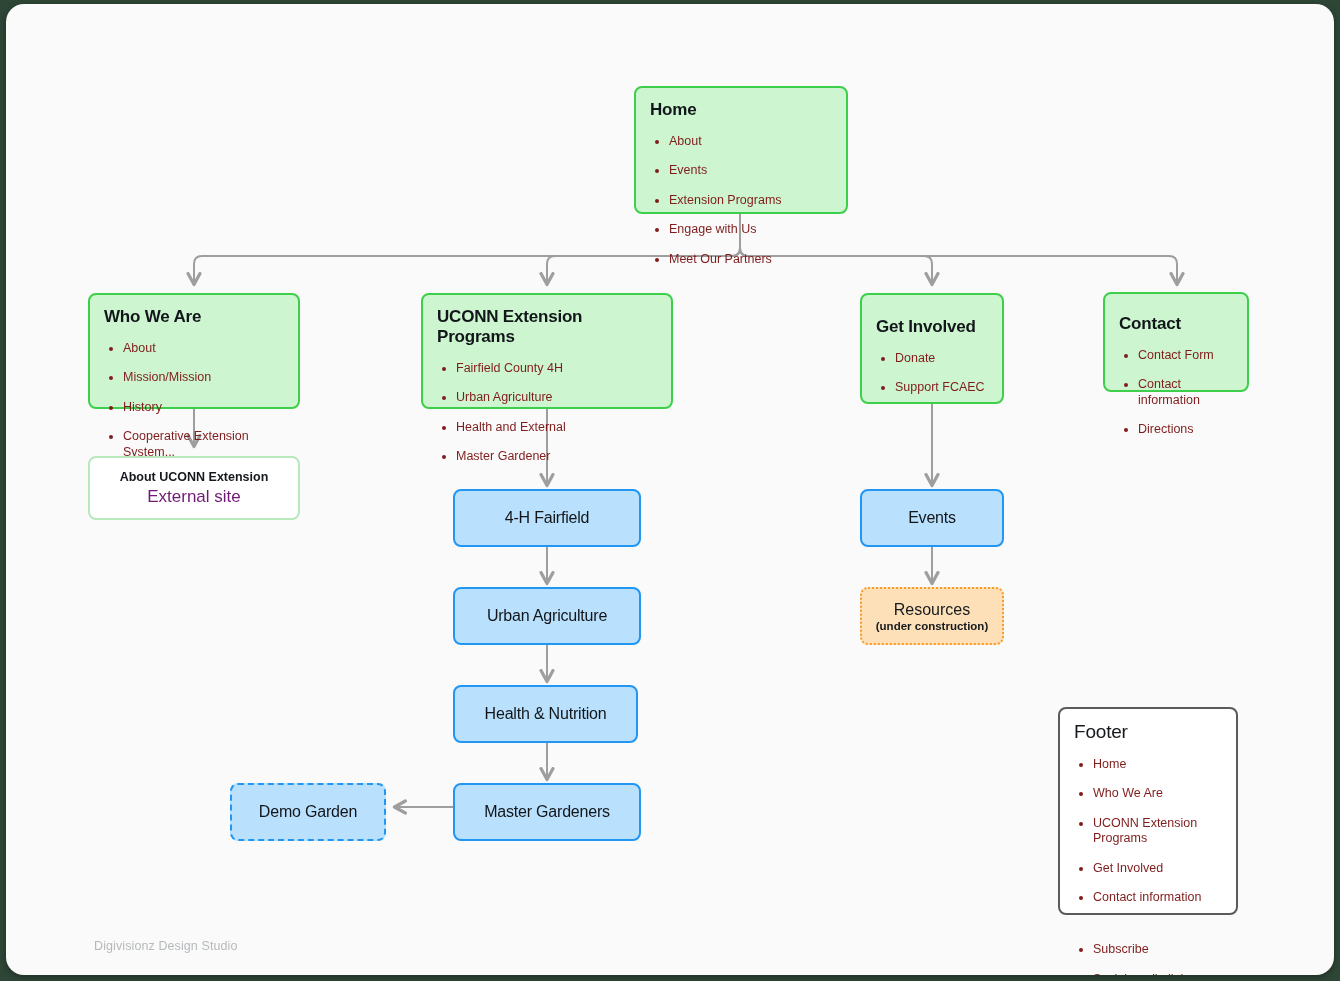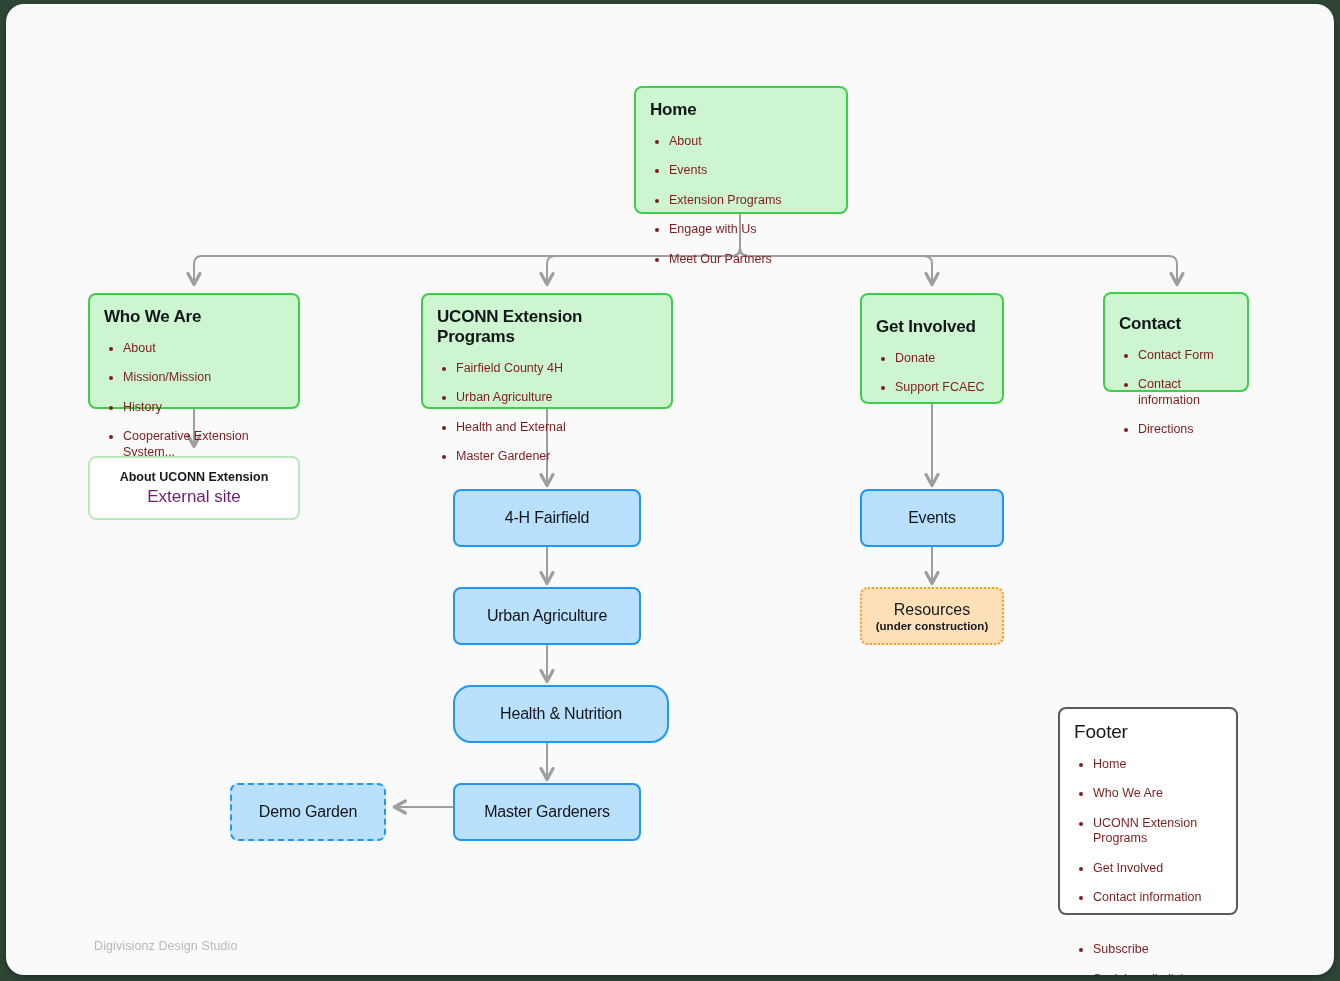--- a/index.html
+++ b/index.html
@@ -170,21 +170,21 @@
   </div>
 
   <div class="node blue center-node" style="left:447px; top:485px; width:188px; height:58px;">
     <div class="n-title">4-H Fairfield</div>
   </div>
 
   <div class="node blue center-node" style="left:447px; top:583px; width:188px; height:58px;">
     <div class="n-title">Urban Agriculture</div>
   </div>
 
-  <div class="node blue center-node" style="left:447px; top:681px; width:216px; height:58px;border-radius:18px;">
+  <div class="node blue center-node" style="left:447px; top:681px; width:185px; height:58px;">
     <div class="n-title">Health &amp; Nutrition</div>
   </div>
 
   <div class="node dashed-blue center-node" style="left:224px; top:779px; width:156px; height:58px;">
     <div class="n-title">Demo Garden</div>
   </div>
 
   <div class="node blue center-node" style="left:447px; top:779px; width:188px; height:58px;">
     <div class="n-title">Master Gardeners</div>
   </div>

